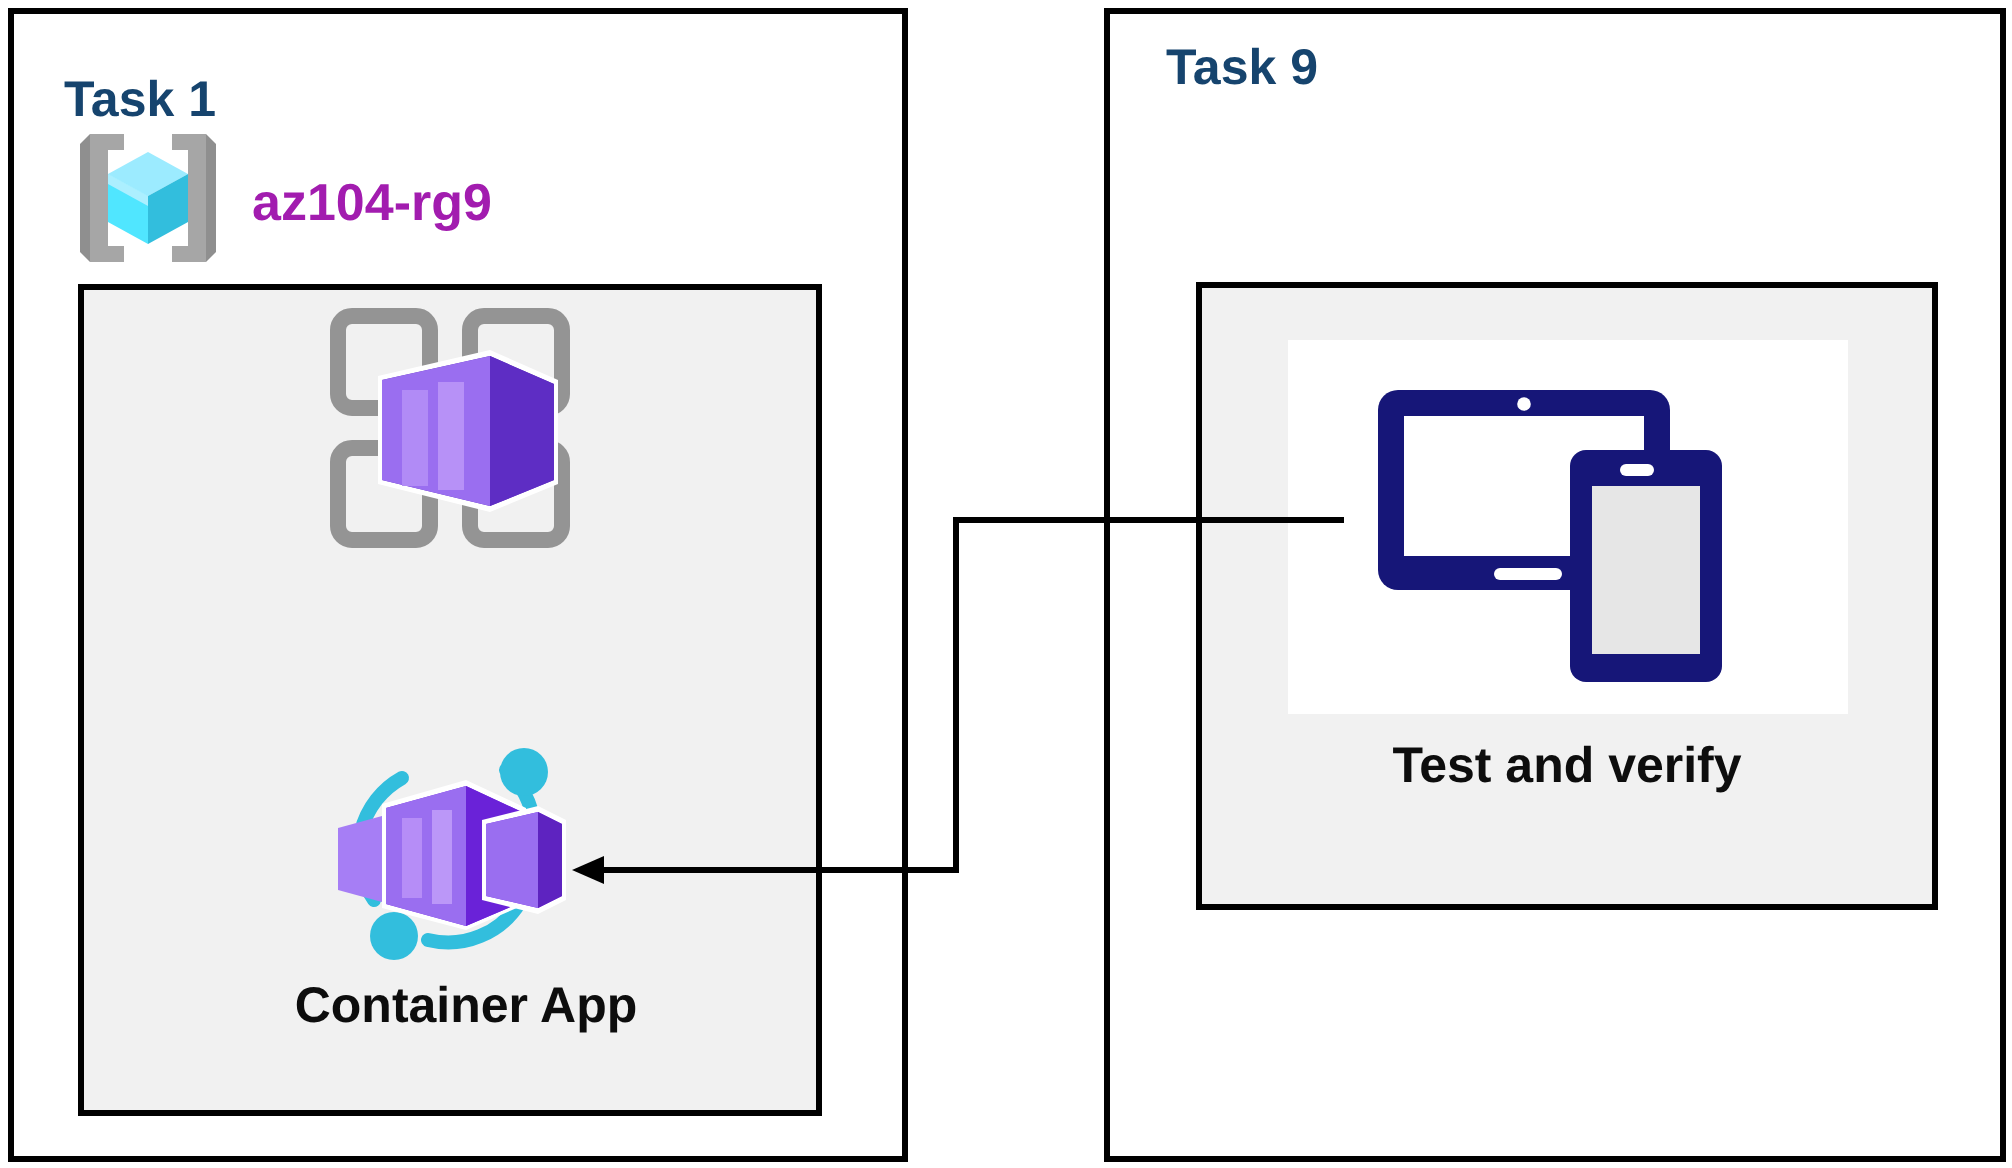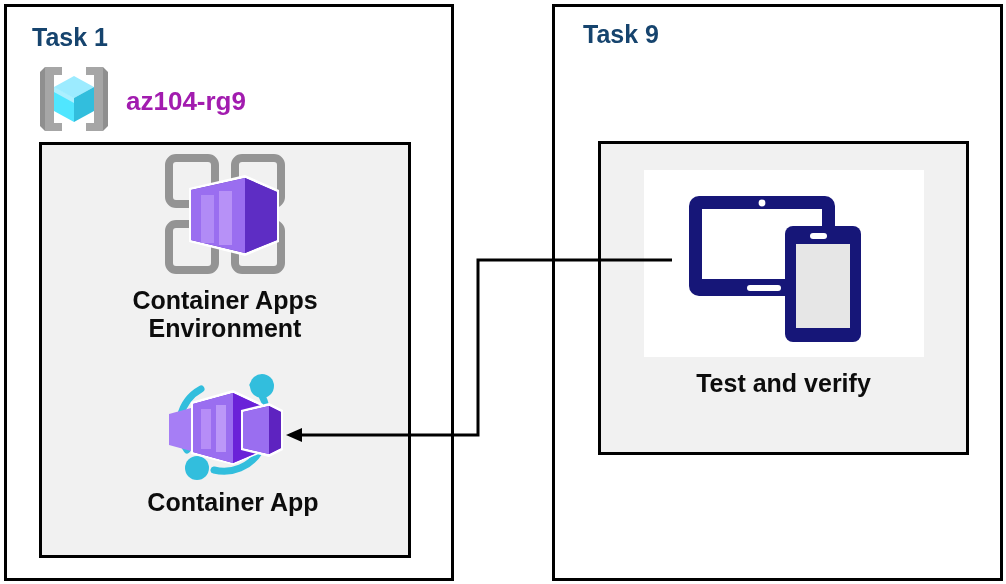--- a/index.html
+++ b/index.html
@@ -29,21 +29,21 @@
   #task2-panel { left: 552px; top: 4px; width: 451px; height: 577px; }
 
   .task-title {
     position: absolute;
     font-size: 25px;
     font-weight: bold;
     color: #16446e;
     letter-spacing: 0px;
     white-space: nowrap;
   }
-  #task1-title { left: 32px;  top: 23px; }
+  #task1-title { left: 32px;  top: 36px; }
   #task2-title { left: 583px; top: 20px; }
 
   
   #rg-row {
     position: absolute;
     left: 36px;
     top: 62px;
     display: flex;
     align-items: center;
     gap: 14px;
@@ -150,22 +150,20 @@
         <g>
           <path d="M28 38 L84 25 L118 40 L118 92 L84 106 L28 92 Z" fill="#ffffff"></path>
           <path d="M30 40 L84 28 L116 42 L116 90 L84 103 L30 90 Z" fill="#5c2dbf"></path>
           <path d="M30 40 L84 28 L84 103 L30 90 Z" fill="#9a6ef0"></path>
           <rect x="40" y="45" width="13" height="48" fill="#b28cf5" opacity="0.95"></rect>
           <rect x="58" y="41" width="13" height="54" fill="#b892f7" opacity="0.95"></rect>
           <path d="M84 28 L116 42 L116 90 L84 103 Z" fill="#5e2dc4"></path>
         </g>
       </svg>
     </span>
-    <span class="node-label">Container Apps
-Environment</span>
   </div>
 
   <div id="capp-node" class="node">
     <span class="node-icon">
       <svg width="136" height="112" viewBox="0 0 136 112">
 
         <g stroke="#32bedd" stroke-width="7" fill="none" stroke-linecap="round">
           <path d="M30 82 A42 42 0 0 1 44 21"></path>
           <path d="M96 17 A42 42 0 0 1 110 52"></path>
           <path d="M103 83 A42 42 0 0 1 57 102"></path>

